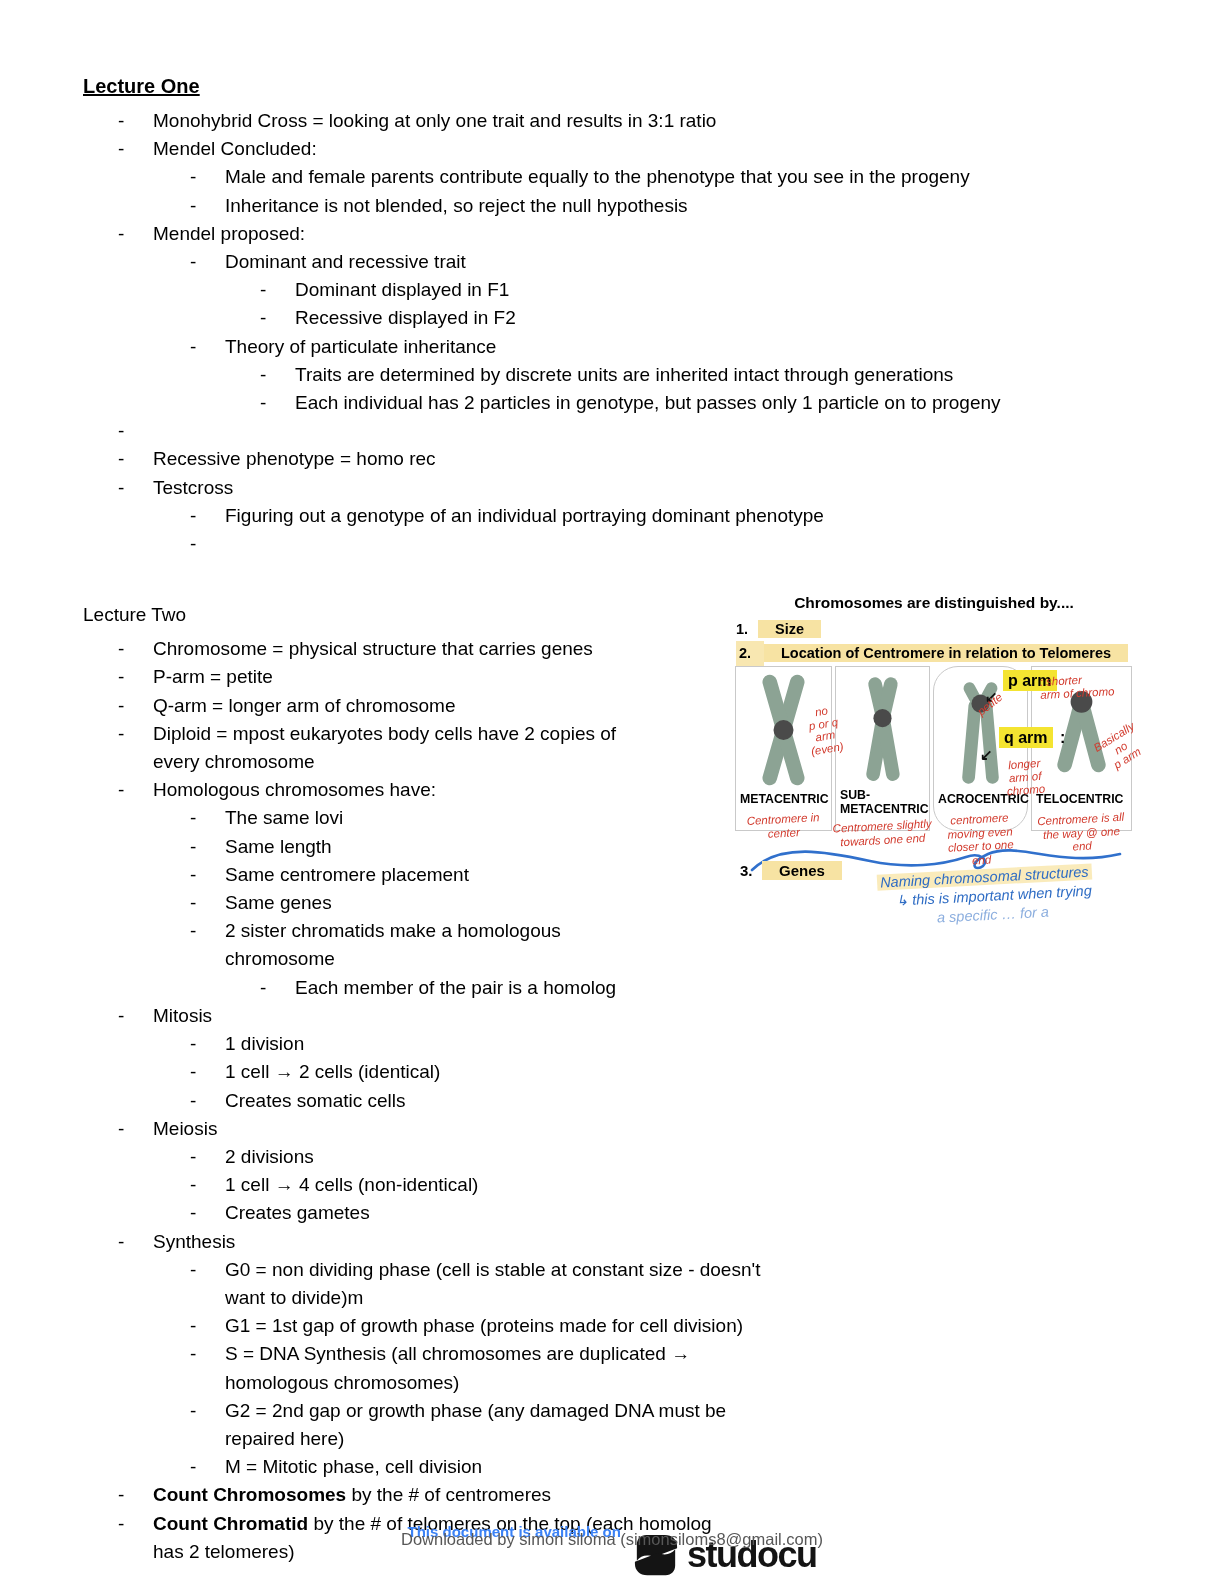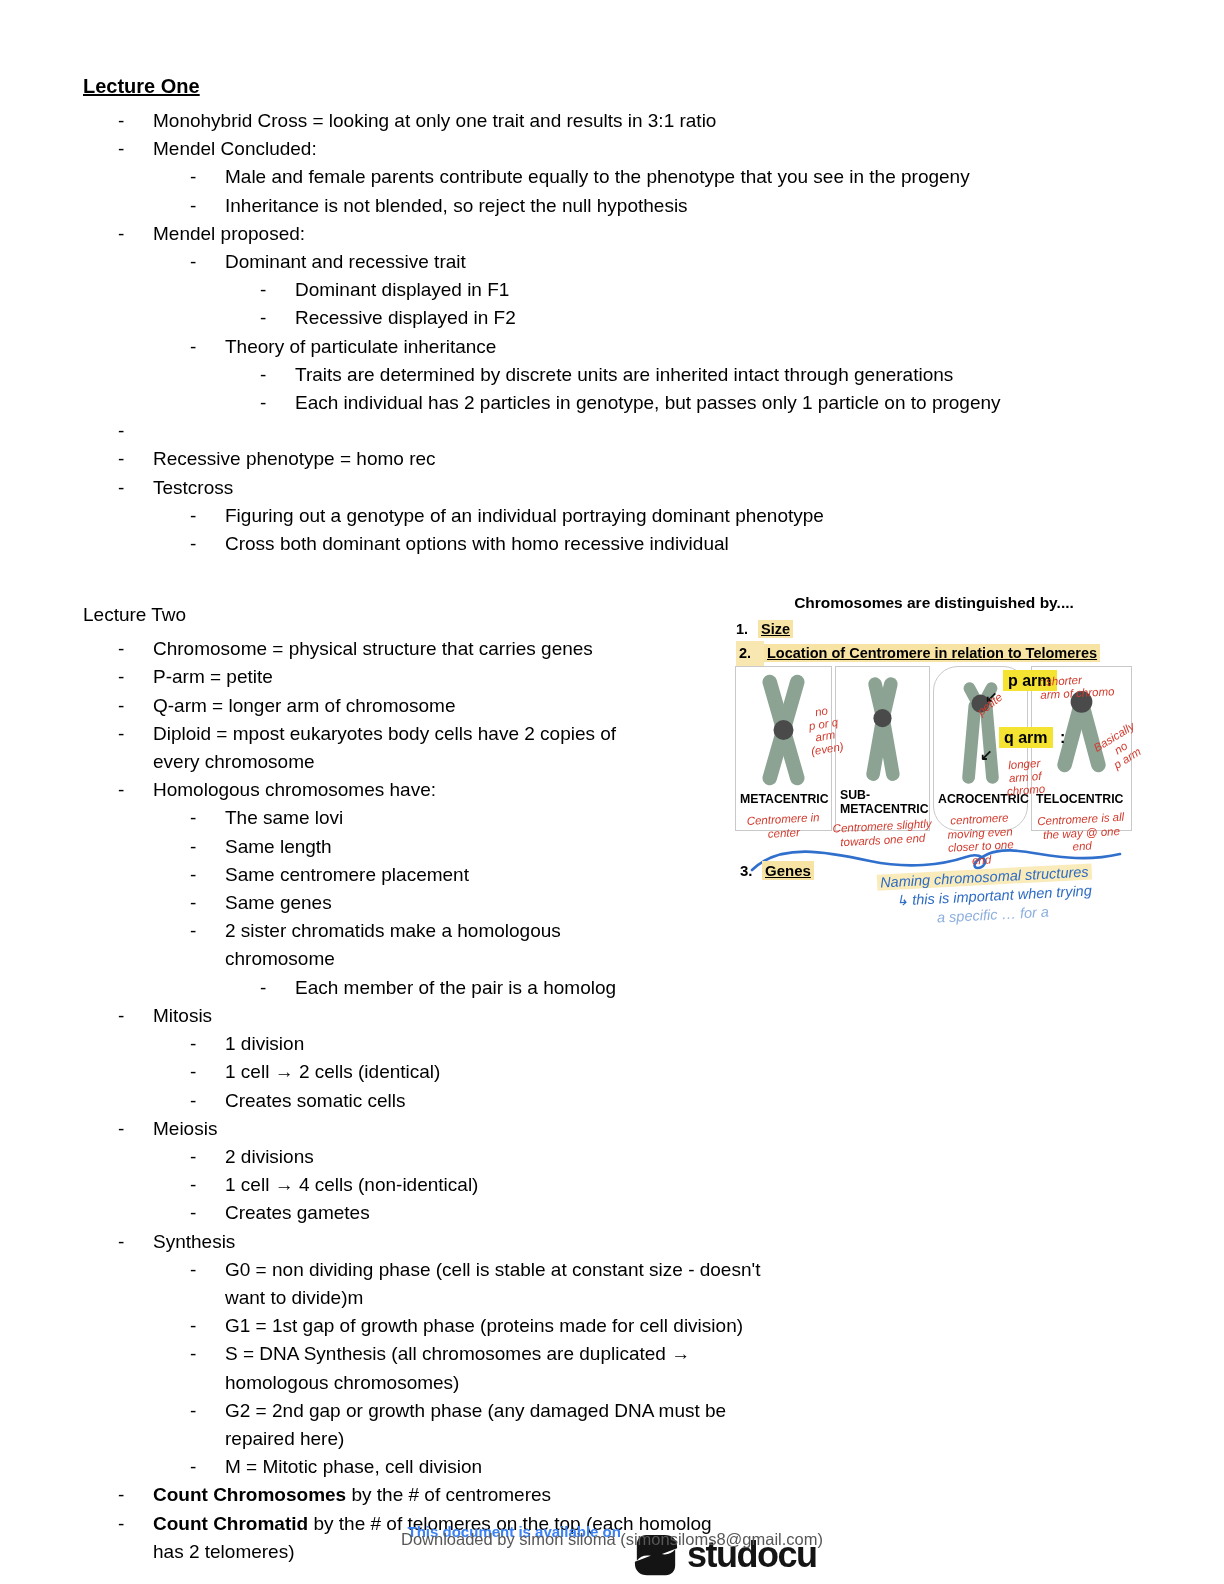--- a/index.html
+++ b/index.html
@@ -18,21 +18,21 @@
   .dash{flex:0 0 35px;}
   .txt{white-space:pre-line;}
   .txt b{font-weight:bold;}
   .narrow .txt{max-width:560px;}
 
   
   .figure{position:absolute;left:728px;top:590px;width:412px;height:345px;font-family:"Liberation Sans",sans-serif;}
   .fig-title{position:absolute;top:4px;left:0;right:0;text-align:center;font-size:15.5px;font-weight:bold;}
   .fig-points{position:absolute;left:8px;top:28px;font-size:14.5px;font-weight:bold;line-height:23px;}
   .fig-point .num{display:inline-block;width:22px;}
-  .hl{background:#f7e3a3;padding:1px 3px;text-decoration:underline;}
+  .hl{background:#f7e3a3;padding:1px 17px;}
   .hl-soft{background:rgba(247,227,163,0.85);padding:1px 3px;}
 
   .panels{position:absolute;left:7px;top:76px;display:flex;gap:3px;}
   .panel{position:relative;background:#fff;border:1.5px solid #c9c9c9;box-sizing:border-box;height:165px;}
   .panel svg.chrom{position:absolute;left:0;top:4px;width:100%;height:118px;}
   .p1{width:97px;} .p2{width:95px;} .p3{width:95px;border-radius:25px;} .p4{width:101px;}
   .panel-label{position:absolute;left:4px;right:2px;top:126px;font-size:12.3px;font-weight:bold;line-height:13.5px;white-space:pre-line;}
   .p2 .panel-label{top:122px;}
   .panel-caption{position:absolute;left:-10px;right:-10px;text-align:center;color:#d23b2e;font-size:11.5px;line-height:13.5px;font-style:italic;white-space:pre-line;transform:rotate(-3deg);z-index:4;}
   .p1 .panel-caption{top:146px;}
@@ -133,21 +133,20 @@
         <div class="li lvl1">
           <span class="dash">-</span>
           <span class="txt">Testcross</span>
         </div>
         <div class="li lvl2">
           <span class="dash">-</span>
           <span class="txt">Figuring out a genotype of an individual portraying dominant phenotype</span>
         </div>
         <div class="li lvl2">
           <span class="dash">-</span>
-          <span class="txt">Cross both dominant options with homo recessive individual</span>
         </div>
       </div>
 
     <div class="h-lec2">Lecture Two</div>
     <div class="list narrow" id="lecture-two-list">
         <div class="li lvl1">
           <span class="dash">-</span>
           <span class="txt">Chromosome = physical structure that carries genes</span>
         </div>
         <div class="li lvl1">

